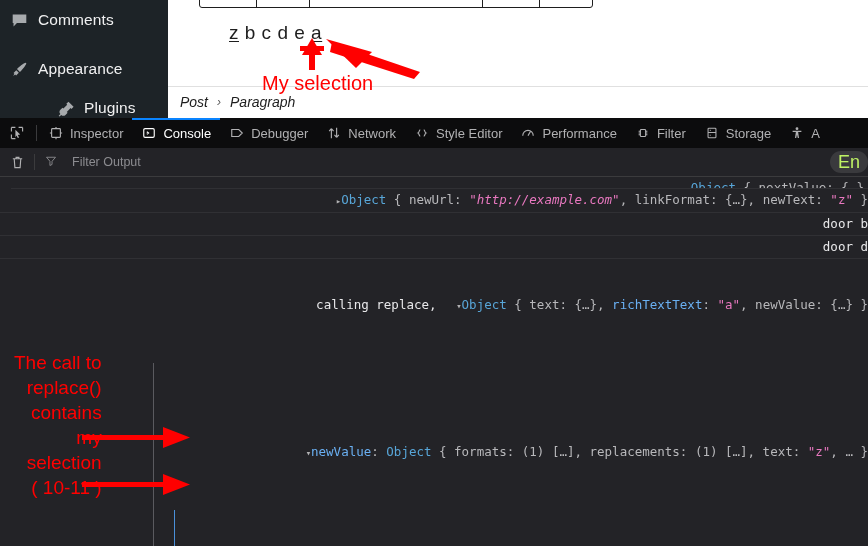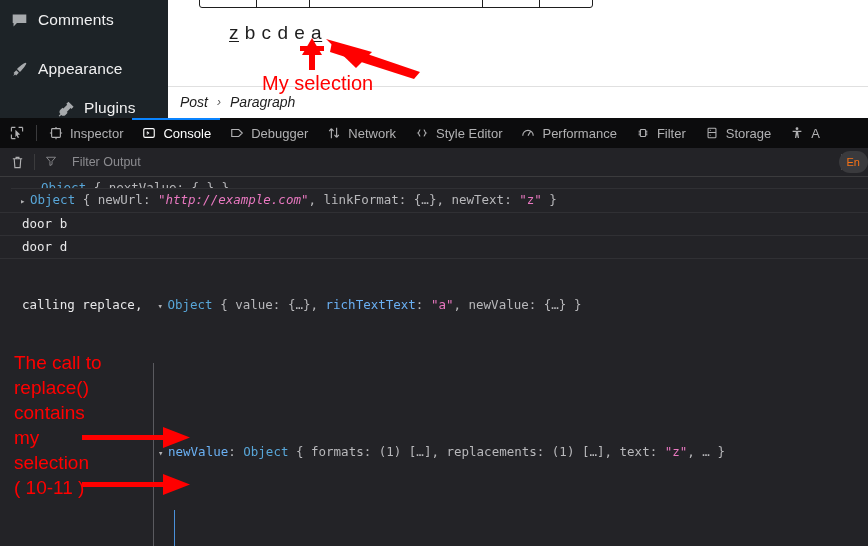--- a/index.html
+++ b/index.html
@@ -1,21 +1,21 @@
 <!DOCTYPE html>
 <html><head>
 <meta charset="utf-8">
 <style>
   html,body{margin:0;padding:0;}
   body{
     width:868px;height:546px;overflow:hidden;
     font-family:"Liberation Sans",sans-serif;
     background:#1b1b1d;
   }
-  #root{position:relative;width:756px;height:546px;}
+  #root{position:relative;width:756px;height:546px;text-align:right;}
 
   
   .wp-area{position:absolute;left:0;top:0;width:868px;height:118px;background:#ffffff;overflow:hidden;}
 
   .wp-sidebar{position:absolute;left:0;top:0;width:168px;height:118px;background:#1d2327;}
   .wp-item{position:absolute;left:0;width:168px;height:40px;display:flex;align-items:center;}
   .wp-item .ic{width:38px;display:flex;align-items:center;justify-content:center;color:#a7aaad;}
   .wp-item .lb{font-size:15.5px;color:#f0f0f1;letter-spacing:.1px;}
   .wp-i0{top:0px;} .wp-i1{top:49px;} .wp-i2{top:88px;margin-left:46px;}
 
@@ -47,21 +47,21 @@
   .dt-div{width:1px;height:16px;background:#3b3b3d;margin:0 2px;}
   .dt-tab{height:30px;display:flex;align-items:center;gap:6px;padding:0 9px;color:#b1b1b3;font-size:13px;white-space:nowrap;position:relative;}
   .dt-tab.active{color:#ffffff;}
   .dt-tab.active::before{content:"";position:absolute;left:0;right:0;top:0;height:2px;background:#0a84ff;}
   .dt-tab .ticon{display:flex;align-items:center;justify-content:center;width:16px;height:16px;}
 
   .dt-filterbar{position:absolute;left:0;top:30px;width:868px;height:28px;background:#232327;border-bottom:1px solid #3b3b3d;display:flex;align-items:center;}
   .dt-trash{width:34px;height:28px;display:flex;align-items:center;justify-content:center;}
   .dt-vdiv{width:1px;height:16px;background:#3b3b3d;}
   .dt-filter{display:flex;align-items:center;gap:15px;padding-left:10px;color:#8c8c90;font-size:12.5px;}
-  .dt-enable{position:absolute;right:0px;top:3px;height:22px;padding:0 8px;background:#3a3a3d;color:#f97316;font-size:11px;display:flex;align-items:center;border-radius:11px;}
+  .dt-enable{position:absolute;right:0px;top:3px;height:22px;padding:0 8px;background:#3a3a3d;color:#bef264;font-size:18px;display:flex;align-items:center;border-radius:11px;}
   .dt-enable-div{position:absolute;right:26px;top:6px;width:1px;height:16px;background:#4a4a4d;}
 
   
   .dt-output{position:absolute;left:0;top:58px;width:868px;height:370px;overflow:hidden;
     font-family:"DejaVu Sans Mono",monospace;font-size:12.5px;}
   .crow{position:relative;width:868px;box-sizing:border-box;border-bottom:1px solid #303034;
         padding:3px 0 3px 20px;color:#e8e8ea;white-space:pre;line-height:16px;}
   .crow.plain{padding-left:22px;}
   .tri{display:inline-block;width:10px;color:#b1b1b3;font-size:9px;}
   .tri.open{color:#b1b1b3;}
@@ -247,21 +247,21 @@
     <div class="dt-output">
 
       <div class="crow" style="padding-top:4px;height:13px;overflow:hidden;margin-left:11px;"><span class="tri">▸</span><span class="k-obj">Object</span><span class="k-pun"> { nextValue: {…} }</span></div>
 
       <div class="crow"><span class="tri">▸</span><span class="k-obj">Object</span><span class="k-pun"> { newUrl: </span><span class="k-url">"http://example.com"</span><span class="k-pun">, linkFormat: {…}, newText: </span><span class="k-str">"z"</span><span class="k-pun"> }</span></div>
 
       <div class="crow plain">door b</div>
       <div class="crow plain">door d</div>
 
       <div class="crow" style="padding-left:22px;padding-top:5px;padding-bottom:6px;border-bottom:1px solid #303034;">
-        <div class="gline"><span>calling replace,</span><span>  </span><span class="tri open">▾</span><span class="k-obj">Object</span><span class="k-pun"> { value: {…}, </span><span class="k-prop">richTextText</span><span class="k-pun">: </span><span class="k-str">"a"</span><span class="k-pun">, newValue: {…} }</span></div>
+        <div class="gline"><span>calling replace,</span><span>  </span><span class="tri open">▾</span><span class="k-obj">Object</span><span class="k-pun"> { text: {…}, </span><span class="k-prop">richTextText</span><span class="k-pun">: </span><span class="k-str">"a"</span><span class="k-pun">, newValue: {…} }</span></div>
 
         <div style="position:relative;">
           <div class="indent-guide" style="left:131px;background:#5a5a5f;top:0;bottom:0;"></div>
 
           
           <div class="gline" style="padding-left:136px;"><span class="tri open">▾</span><span class="k-prop">newValue</span><span class="k-pun">: </span><span class="k-obj">Object</span><span class="k-pun"> { formats: (1) […], replacements: (1) […], text: </span><span class="k-str">"z"</span><span class="k-pun">, … }</span></div>
 
           <div style="position:relative;">
             <div class="indent-guide" style="left:152px;top:0;bottom:0;"></div>
 

